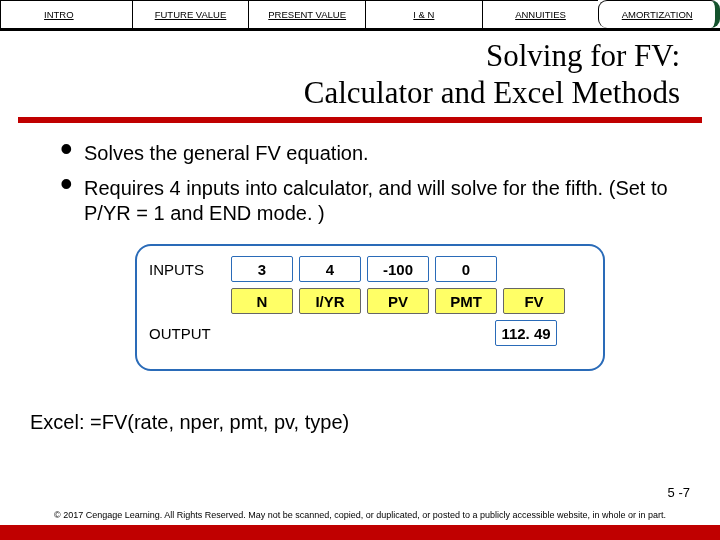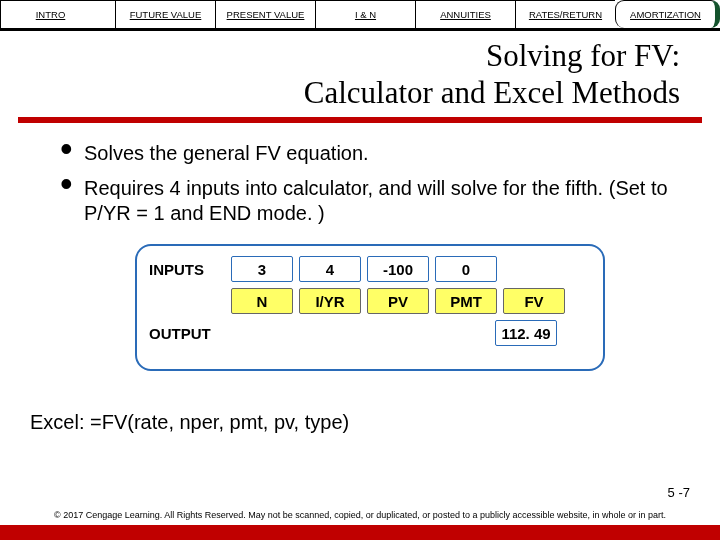--- a/index.html
+++ b/index.html
@@ -68,21 +68,21 @@
     padding: 10px 12px 12px;
     background: #fff;
   }
   .rowflex {
     display: flex;
     align-items: center;
     margin-bottom: 6px;
   }
   .rowflex .lab {
     width: 82px;
-    font-weight: bold;
+    font-weight: normal;
     font-size: 15px;
   }
   .cells {
     display: flex;
     gap: 6px;
   }
   .cell {
     width: 60px;
     height: 24px;
     display: flex;
@@ -125,21 +125,20 @@
 <body>
 
 <div class="slide">
   <div class="navbar">
     <div class="tab">INTRO</div>
     <div class="sep"></div>
     <div class="tab">FUTURE VALUE</div>
     <div class="tab">PRESENT VALUE</div>
     <div class="tab">I &amp; N</div>
     <div class="tab">ANNUITIES</div>
-    <div class="tab">RATES/RETURN</div>
     <div class="tab">AMORTIZATION</div>
   </div>
 
   <div class="title">
     <span>Solving for FV:</span><br>
     <span>Calculator and Excel Methods</span>
   </div>
   <div class="redline"></div>
 
   <div class="content">

